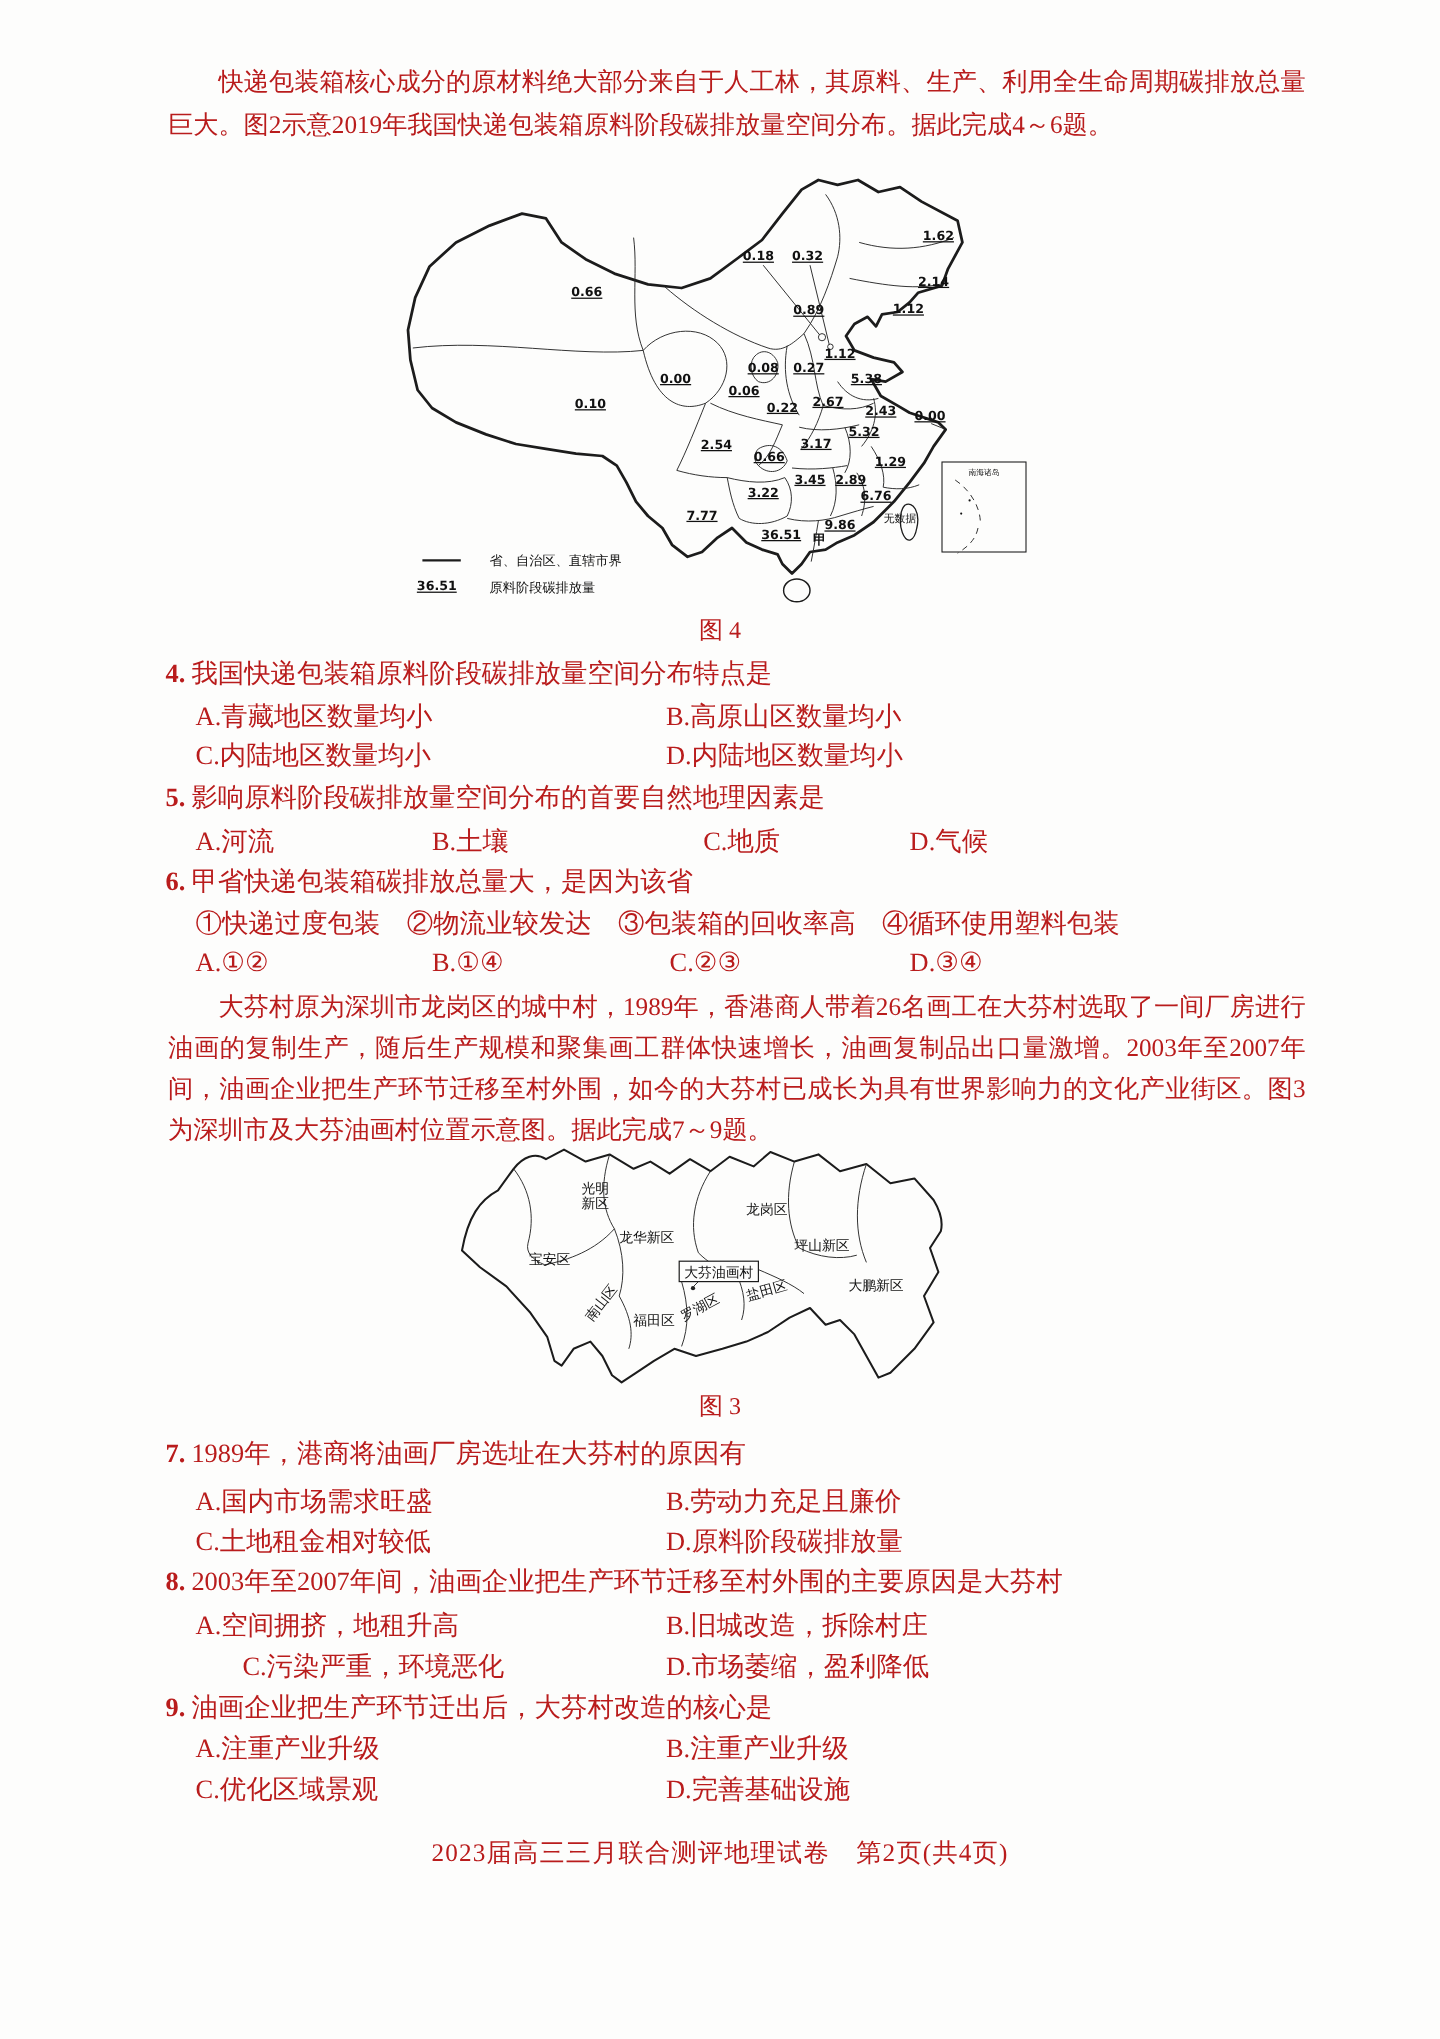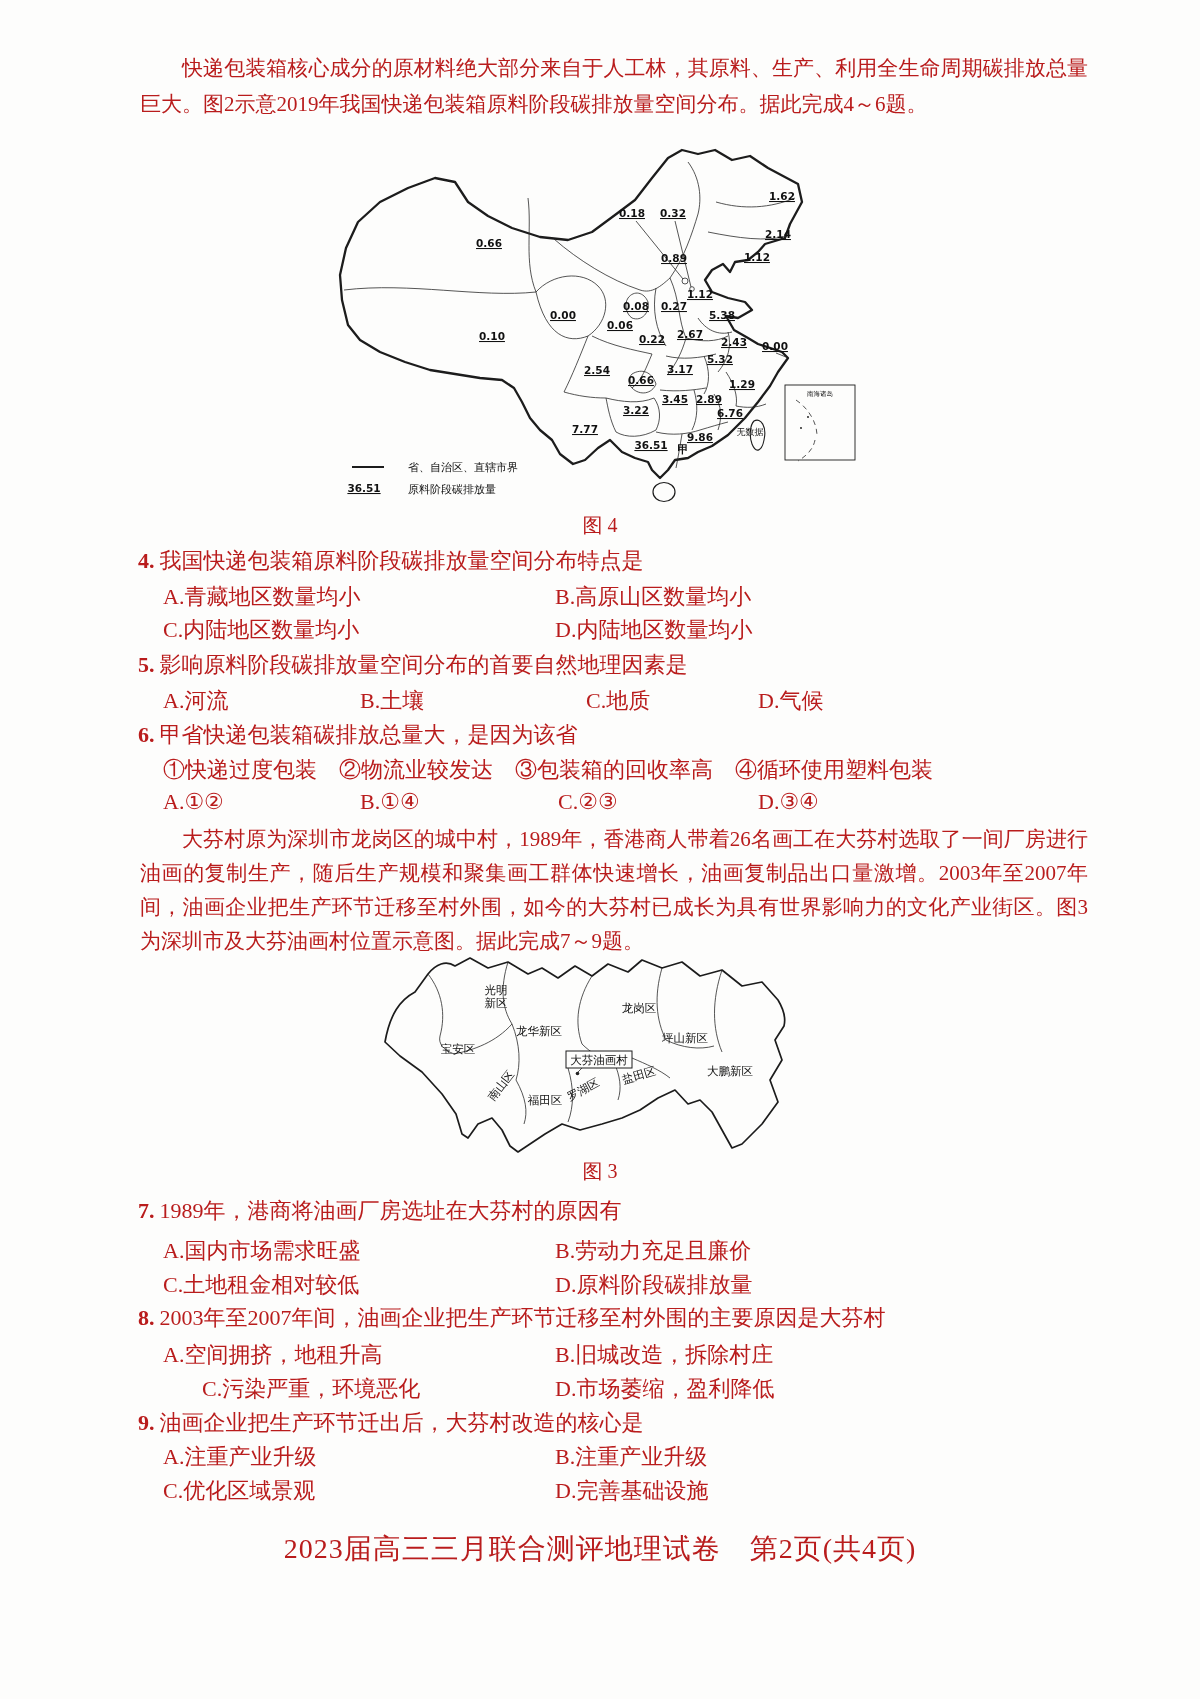--- a/index.html
+++ b/index.html
@@ -7,21 +7,21 @@
         font-family:"Liberation Serif","DejaVu Serif",serif;color:#b91c1c;}
   .para{position:absolute;left:140px;width:948px;font-size:21px;line-height:36px;
         text-align:justify;text-indent:2em;margin:0;}
   .stem{position:absolute;left:138px;width:950px;font-size:22px;white-space:nowrap;}
   .qno{font-weight:bold;margin-right:5px;}
   .opt{position:absolute;font-size:22px;white-space:nowrap;}
   .items{position:absolute;left:163px;font-size:22px;white-space:nowrap;}
   .caption{position:absolute;left:0;right:0;text-align:center;font-size:20px;}
   .figure{position:absolute;}
   .figure svg{display:block;}
-  .footer{position:absolute;left:0;right:0;text-align:center;font-size:28px;letter-spacing:1px;}
+  .footer{position:absolute;left:0;right:0;text-align:center;font-size:21px;letter-spacing:1px;}
   
   .outline{fill:none;stroke:#1c1c1c;stroke-width:2.3;stroke-linejoin:round;}
   .outline2{fill:none;stroke:#1c1c1c;stroke-width:1.7;stroke-linejoin:round;}
   .border{fill:none;stroke:#2a2a2a;stroke-width:0.8;stroke-linejoin:round;}
   .leader{stroke:#2a2a2a;stroke-width:0.8;}
   .mv{font-family:"DejaVu Sans",sans-serif;font-size:10.5px;font-weight:bold;fill:#111;
       text-anchor:middle;text-decoration:underline;}
   .mvplain{font-family:"DejaVu Sans",sans-serif;font-size:11px;font-weight:bold;fill:#111;text-anchor:middle;}
   .legtext{font-size:11px;fill:#111;}
   .tiny{font-size:6.5px;fill:#111;text-anchor:middle;}

